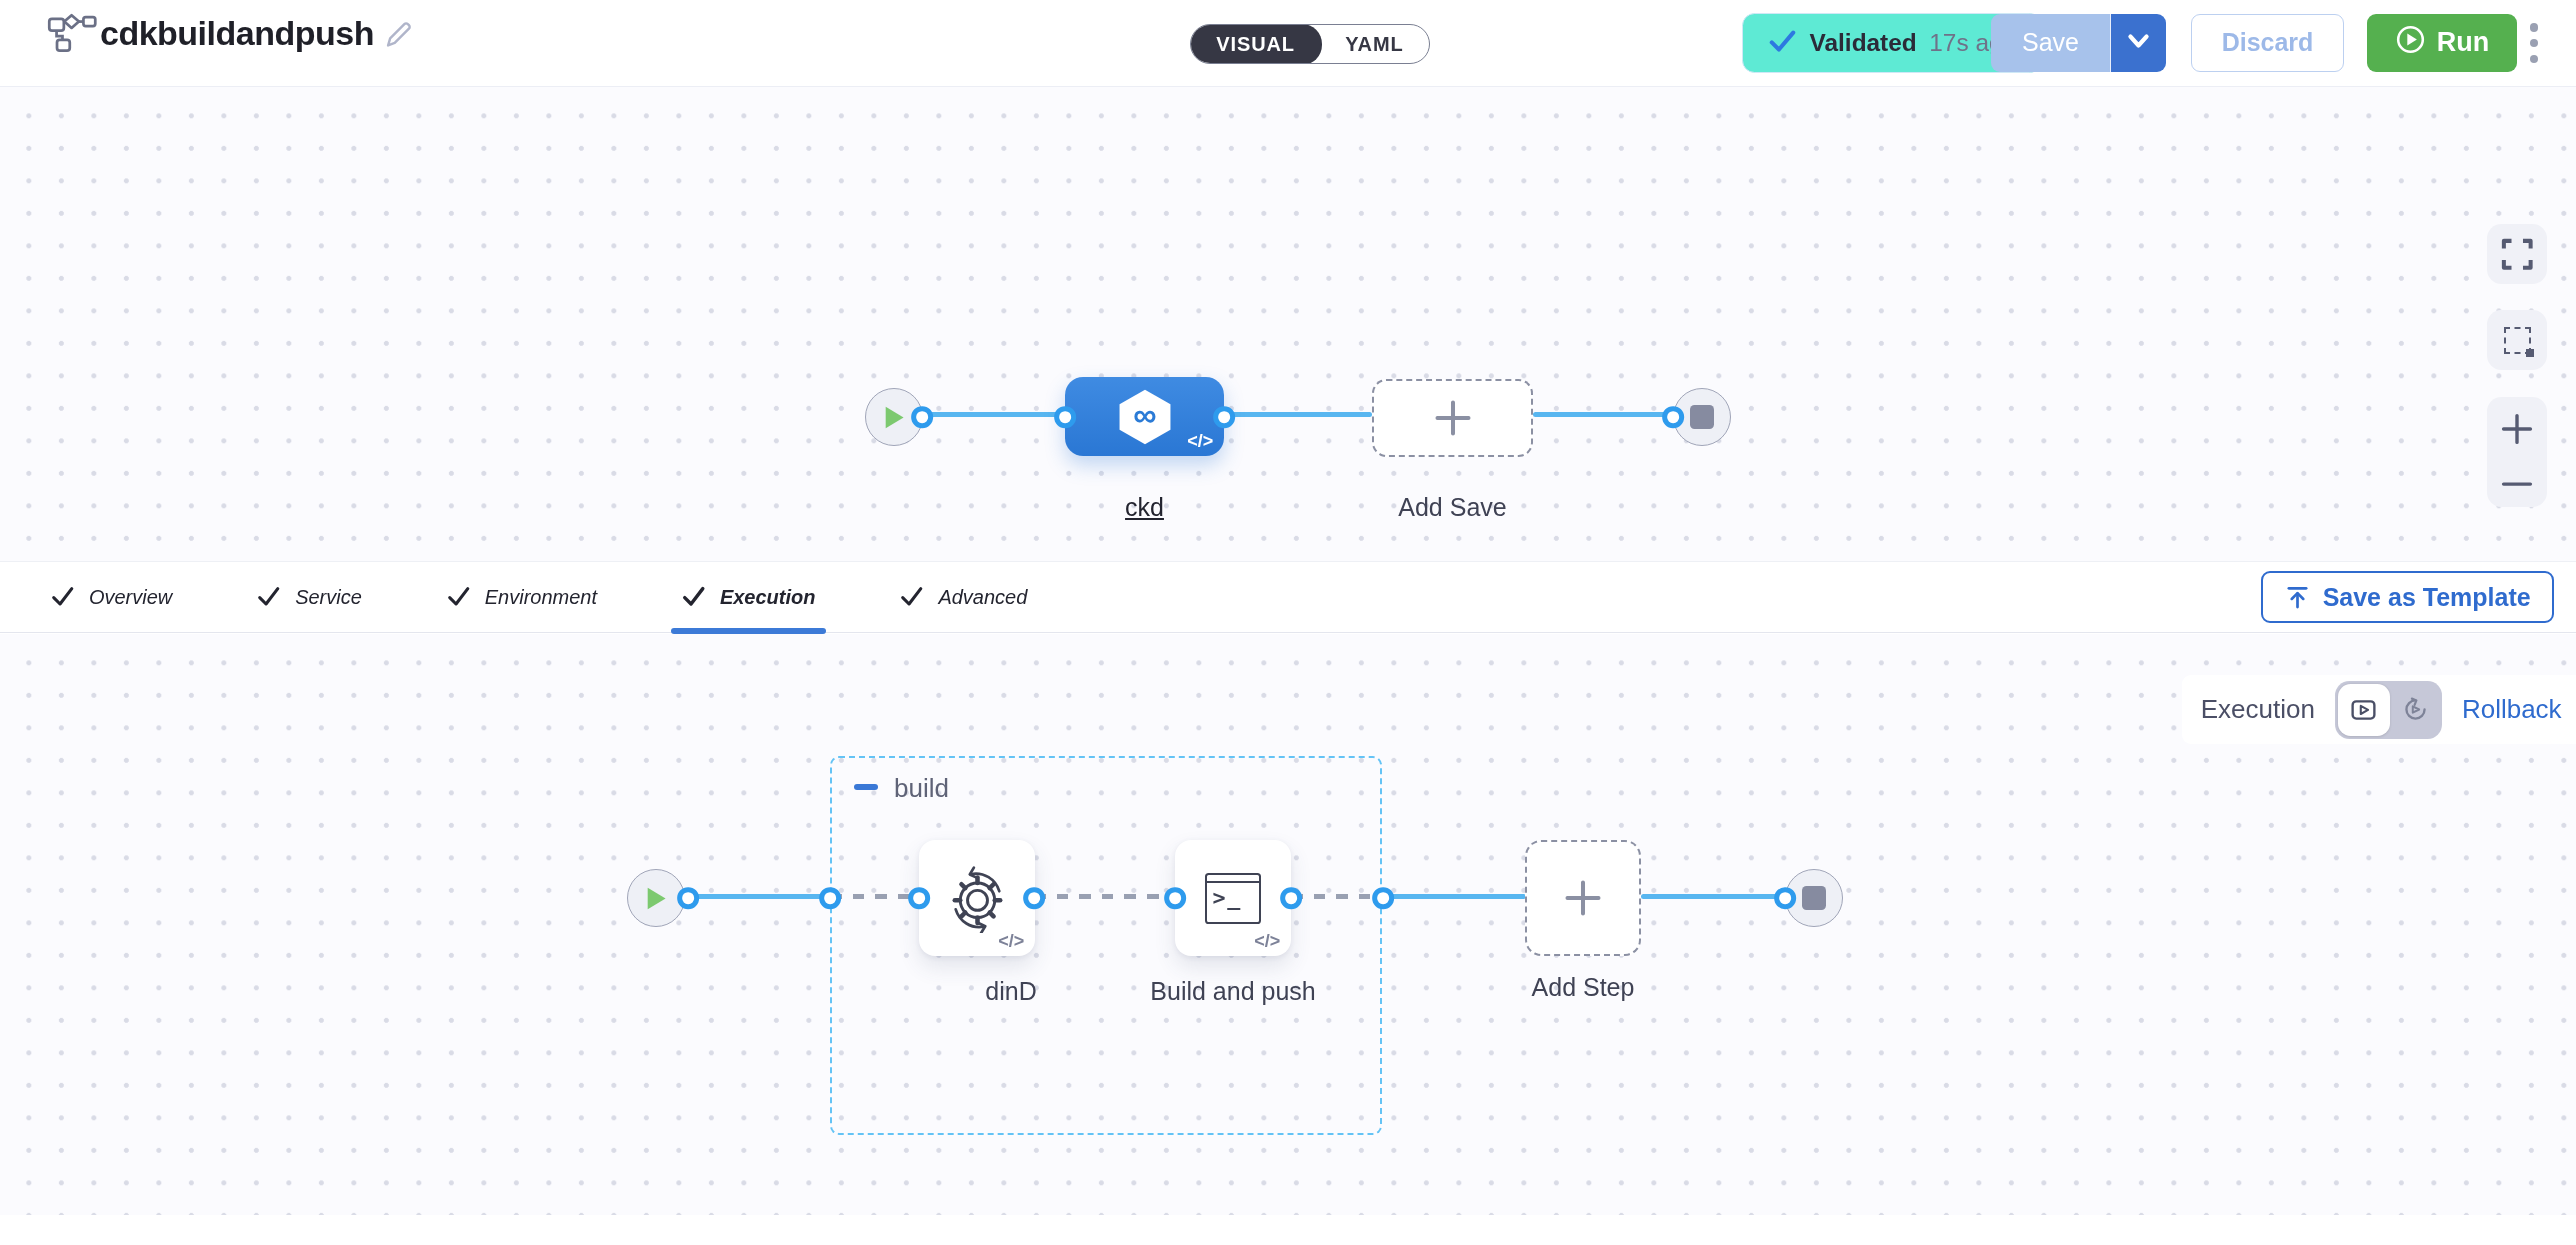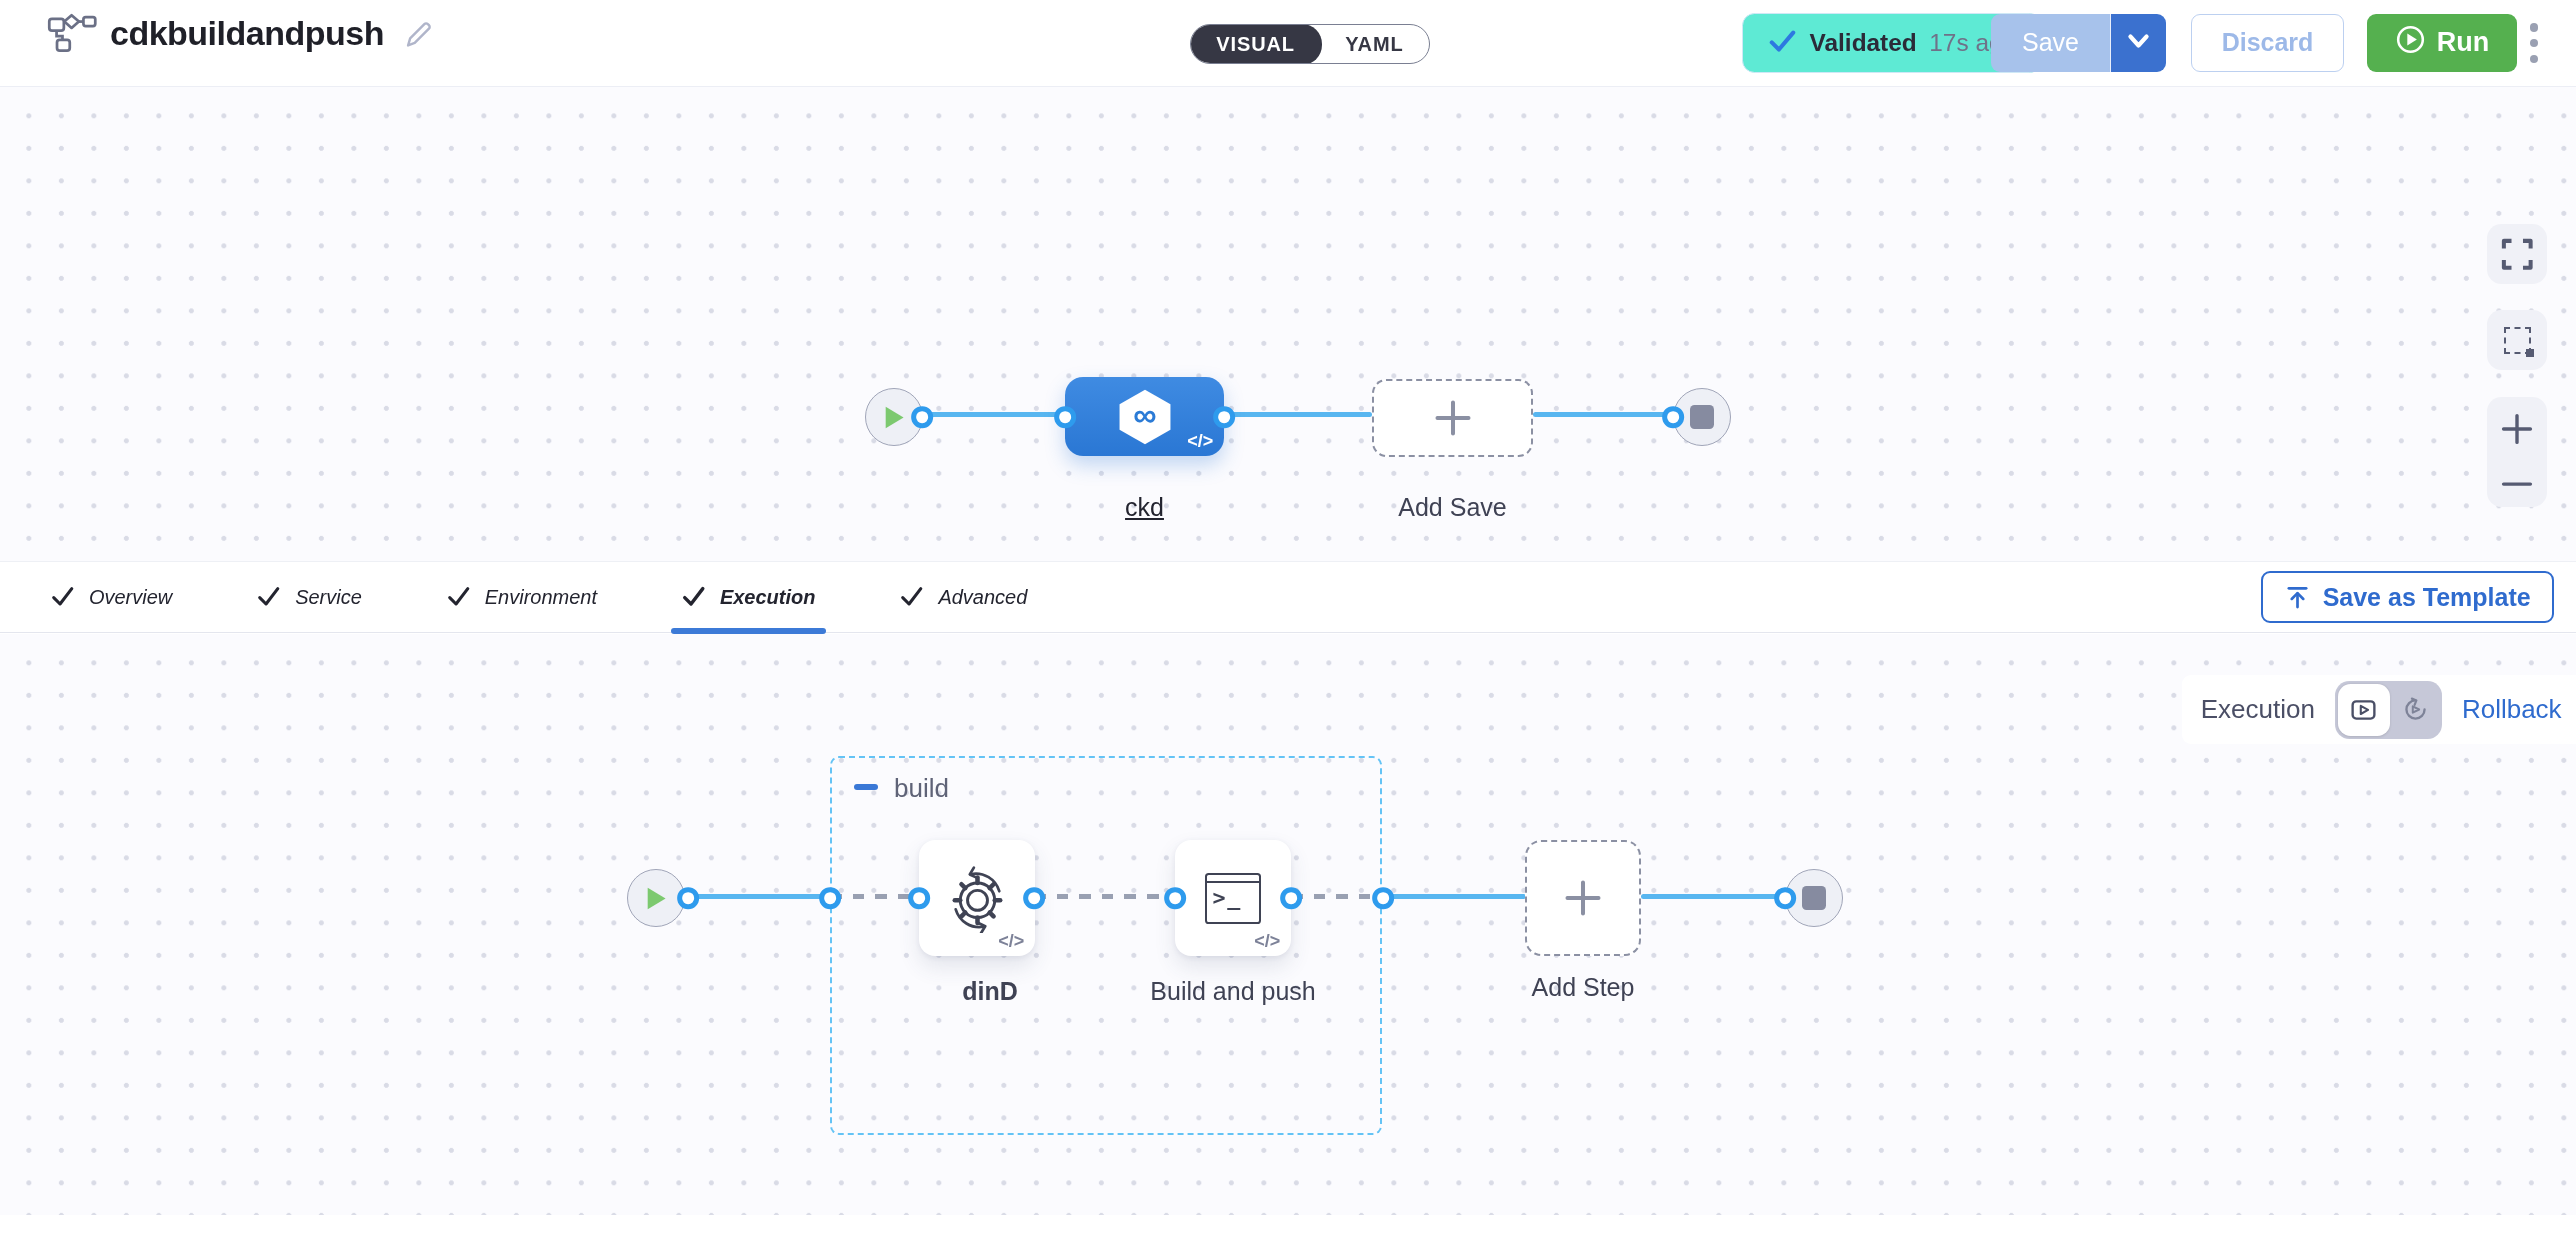--- a/index.html
+++ b/index.html
@@ -3,21 +3,21 @@
 <meta charset="utf-8">
 <style>
   * { margin:0; padding:0; box-sizing:border-box; }
   html,body { background:#fff; }
   body { font-family:"Liberation Sans","DejaVu Sans",sans-serif; color:#22232e; }
   .screen { position:relative; width:2576px; height:1246px; overflow:hidden; background:#fff; }
 
   
   .header { position:absolute; left:0; top:0; width:2576px; height:87px; background:#fff;
             border-bottom:1.8px solid #eceef5; z-index:10; }
-  .brand { position:absolute; left:47px; top:0; height:67px; display:flex; align-items:center; gap:12px; }
+  .brand { position:absolute; left:47px; top:0; height:67px; display:flex; align-items:center; gap:2px; }
   .page-title { font-size:34px; font-weight:700; color:#1f2028; letter-spacing:-0.5px; }
   .edit-pencil { margin-left:5.4px; display:flex; align-items:center; cursor:pointer; }
 
   .mode-toggle { position:absolute; left:1190px; top:24.4px; height:40px; display:flex; align-items:stretch;
                  border:1.8px solid #7a7f92; border-radius:21.7px; background:#fff; overflow:hidden; }
   .mode-seg { display:flex; align-items:center; justify-content:center; padding:0 25px;
               font-size:20px; font-weight:700; letter-spacing:0.9px; cursor:pointer; }
   .mode-seg.sel { background:#363744; color:#fff; border-radius:20px; margin:-1.8px; padding:16px 27px; z-index:1; }
   .mode-seg.unsel { color:#363744; }
 
@@ -344,21 +344,21 @@
         <path d="M62 30 A27 27 0 0 0 31 11"></path>
         <path d="M34 4 L29.5 11.5 L37 15"></path>
         <path d="M14 50 A27 27 0 0 0 45 69"></path>
         <path d="M42 76 L46.5 68.5 L39 65"></path>
       </g>
     </svg>
     <span class="code-glyph code-gray">&lt;/&gt;</span>
   </div>
   <div class="ndot" style="left:919px; top:898px;"></div>
   <div class="ndot" style="left:1034px; top:898px;"></div>
-  <div class="node-label" style="left:932px; top:977px; width:116px;font-weight:bold;">dinD</div>
+  <div class="node-label" style="left:953px; top:977px; width:116px;">dinD</div>
 
   <div class="hline dashedl" style="left:1034px; top:894px; width:141px;"></div>
 
   <div class="step-node" style="left:1175px;">
     <div class="terminal-icon">
       <div class="tbar"></div>
       <div class="tprompt">&gt;_</div>
     </div>
     <span class="code-glyph code-gray">&lt;/&gt;</span>
   </div>

